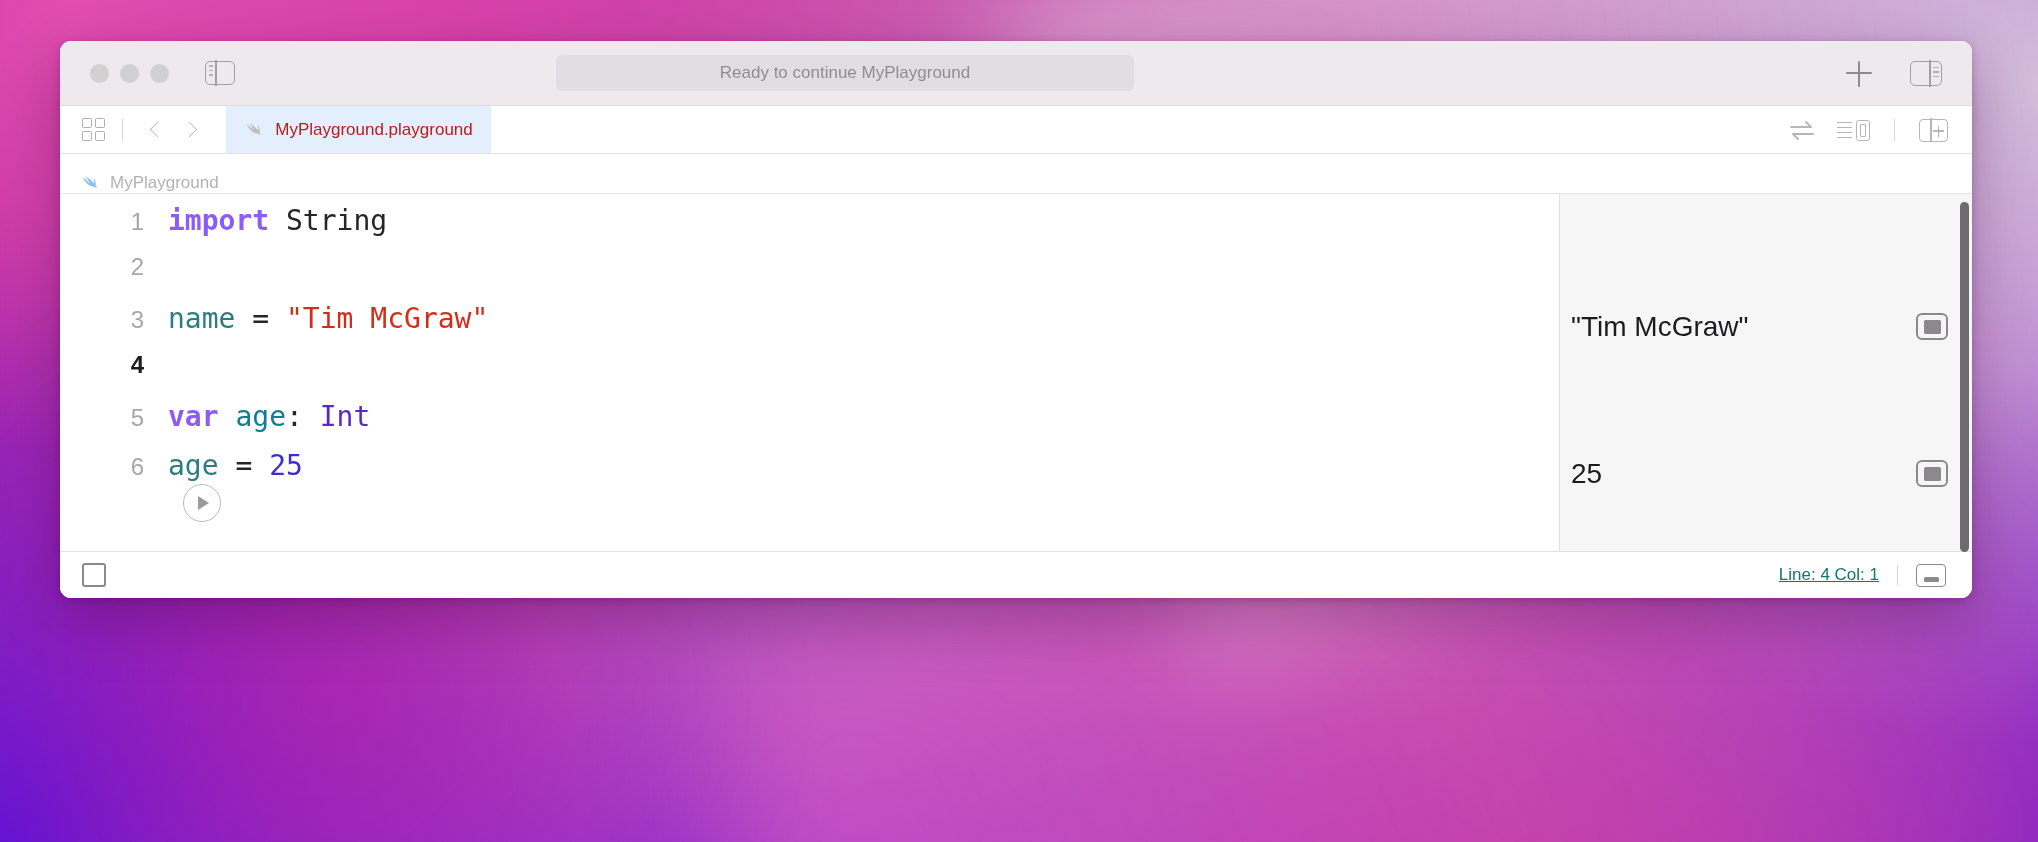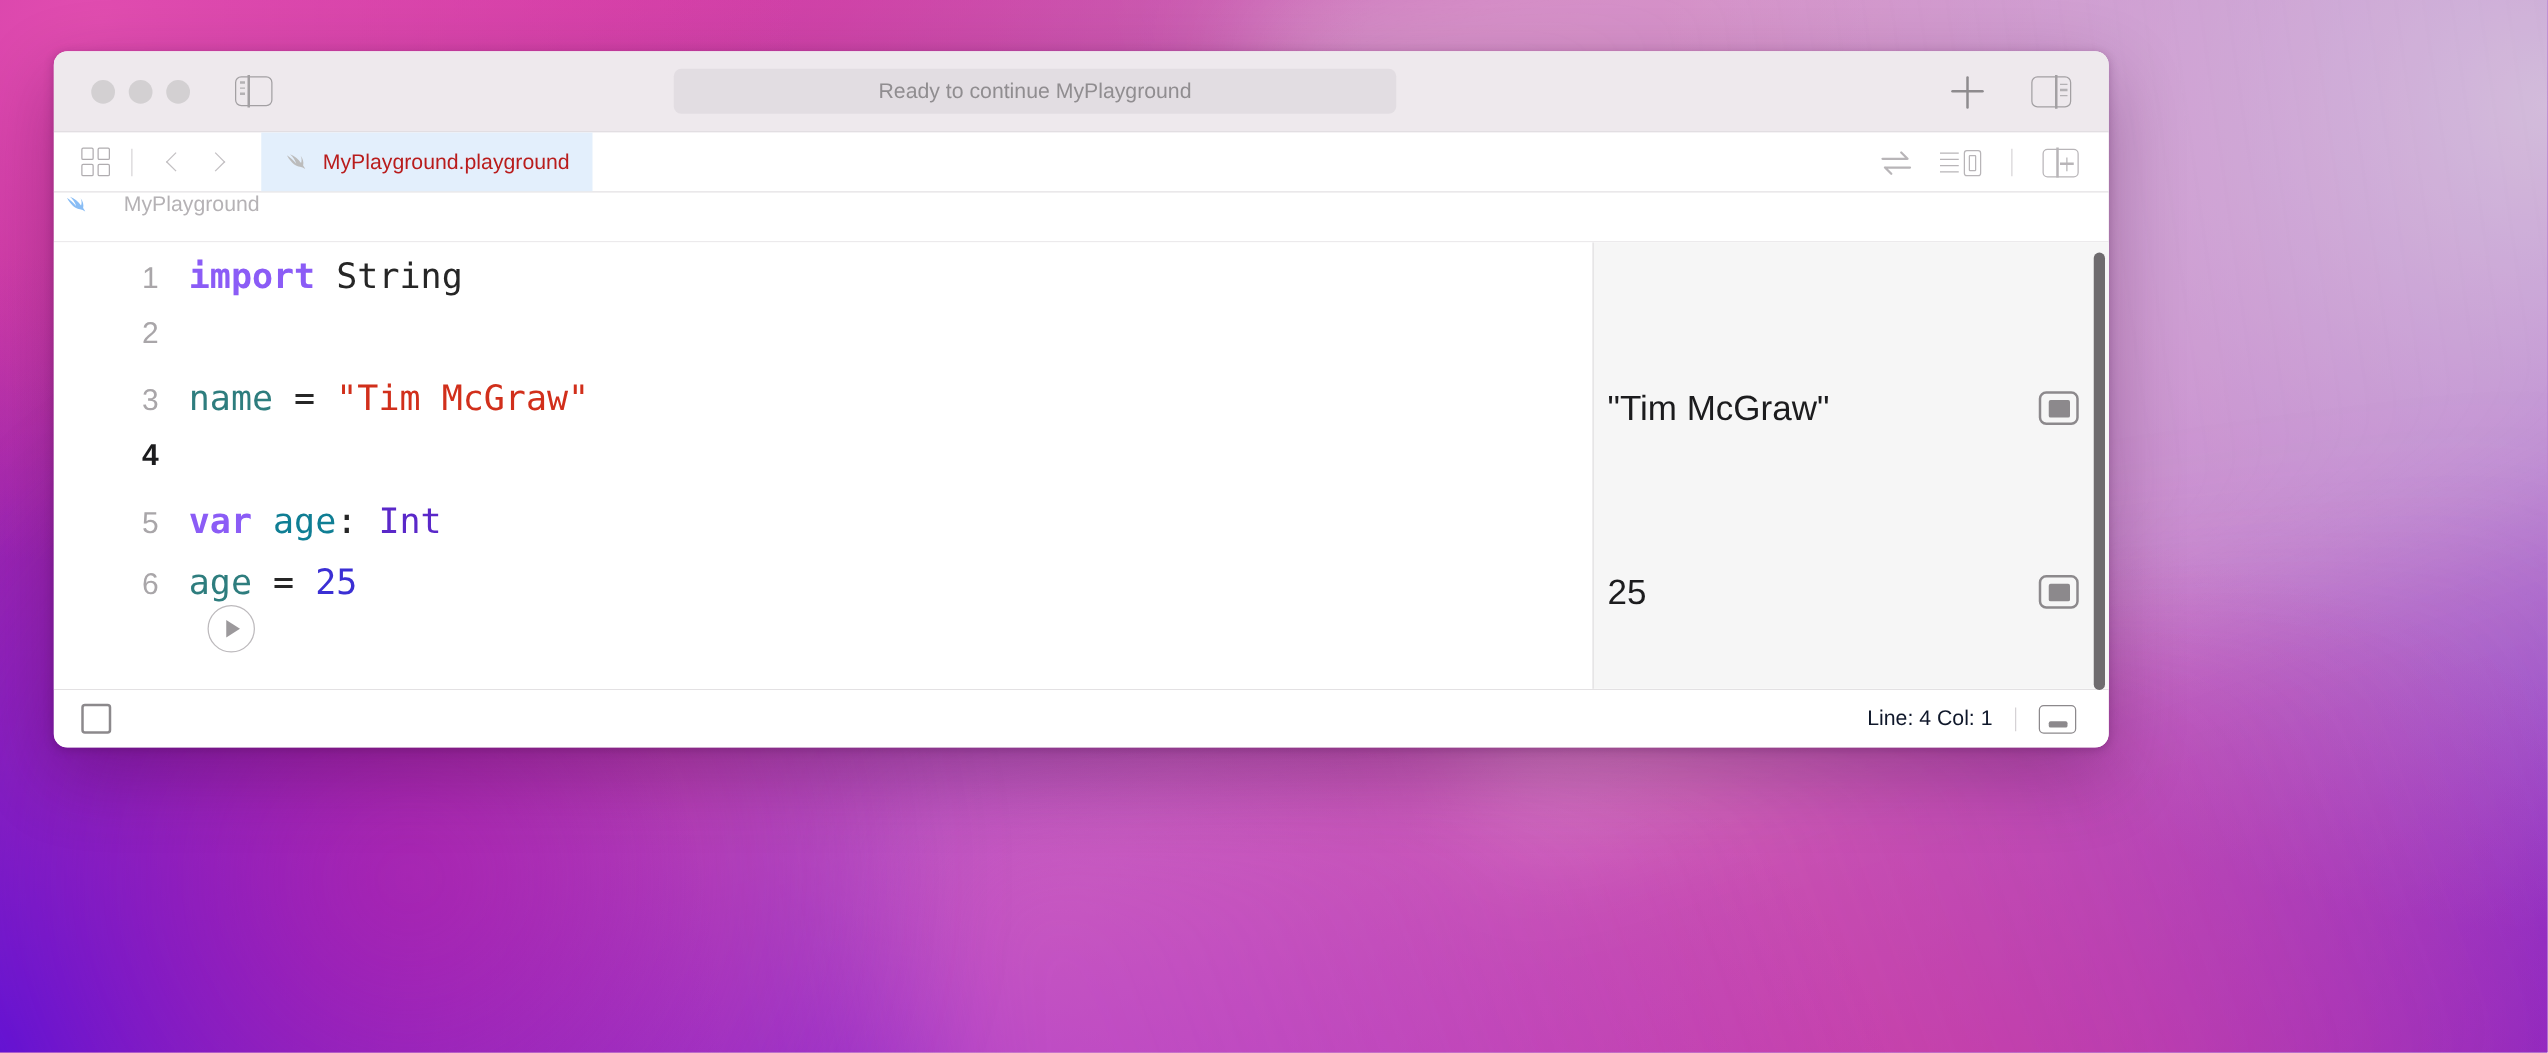--- a/index.html
+++ b/index.html
@@ -43,22 +43,22 @@
   .wallpaper .band3 {
     position: absolute; left: -6%; top: 30%;
     width: 900px; height: 900px;
     background: radial-gradient(circle, rgba(190,30,160,0.55), rgba(190,30,160,0) 68%);
     filter: blur(40px);
   }
 
   
   .window {
     position: absolute;
-    left: 43px; top: 41px;
-    width: 1644px; height: 557px;
+    left: 60px; top: 41px;
+    width: 1912px; height: 557px;
     background: #ffffff;
     border-radius: 11px;
     box-shadow: 0 22px 60px rgba(60,0,60,0.33), 0 2px 8px rgba(60,0,60,0.25);
     overflow: hidden;
     display: flex; flex-direction: column;
   }
 
   
   .titlebar {
     height: 65px; flex: 0 0 65px;
@@ -179,21 +179,21 @@
   .addeditor-icon .pl::before, .addeditor-icon .pl::after {
     content: ""; position: absolute; background: #b8b5b8;
   }
   .addeditor-icon .pl::before { left: 0; right: 0; top: 4.7px; height: 1.7px; }
   .addeditor-icon .pl::after  { top: 0; bottom: 0; left: 4.7px; width: 1.7px; }
 
   
   .breadcrumb {
     height: 40px; flex: 0 0 40px;
     background: #ffffff;
-    display: flex; align-items: flex-start; padding-left: 8px; gap: 28px;
+    display: flex; align-items: flex-end; padding-left: 20px; gap: 10px;
     border-bottom: 1px solid #e6e4e6;
   }
   .breadcrumb .label { font-size: 17px; color: #b5b2b5; }
 
   
   .editor-area { flex: 1; display: flex; position: relative; min-height: 0; background: #ffffff; }
   .code-pane {
     flex: 1; position: relative; background: #ffffff;
     padding-top: 10px; overflow: hidden;
   }
@@ -268,21 +268,21 @@
     border-top: 1px solid #e3e1e3;
     display: flex; align-items: center;
     padding: 0 26px 0 22px;
     justify-content: space-between;
   }
   .liveview-box {
     width: 24px; height: 24px;
     border: 2.1px solid #8c898c; border-radius: 3px;
   }
   .status-right { display: flex; align-items: center; gap: 18px; }
-  .status-right .pos { font-size: 17px; color: #0f172a; }
+  .status-right .pos { font-size: 17px; color: #0f766e; text-decoration: underline; }
   .status-right .sep { width: 1px; height: 19px; background: #d5d2d5; }
   .console-btn {
     width: 30px; height: 23px;
     border: 1.9px solid #8c898c; border-radius: 4px;
     display: flex; align-items: flex-end; justify-content: center; padding-bottom: 3.5px;
   }
   .console-btn i { display: block; width: 15px; height: 5px; background: #8c898c; border-radius: 1.5px; }
 </style>
 </head>
 <body>

